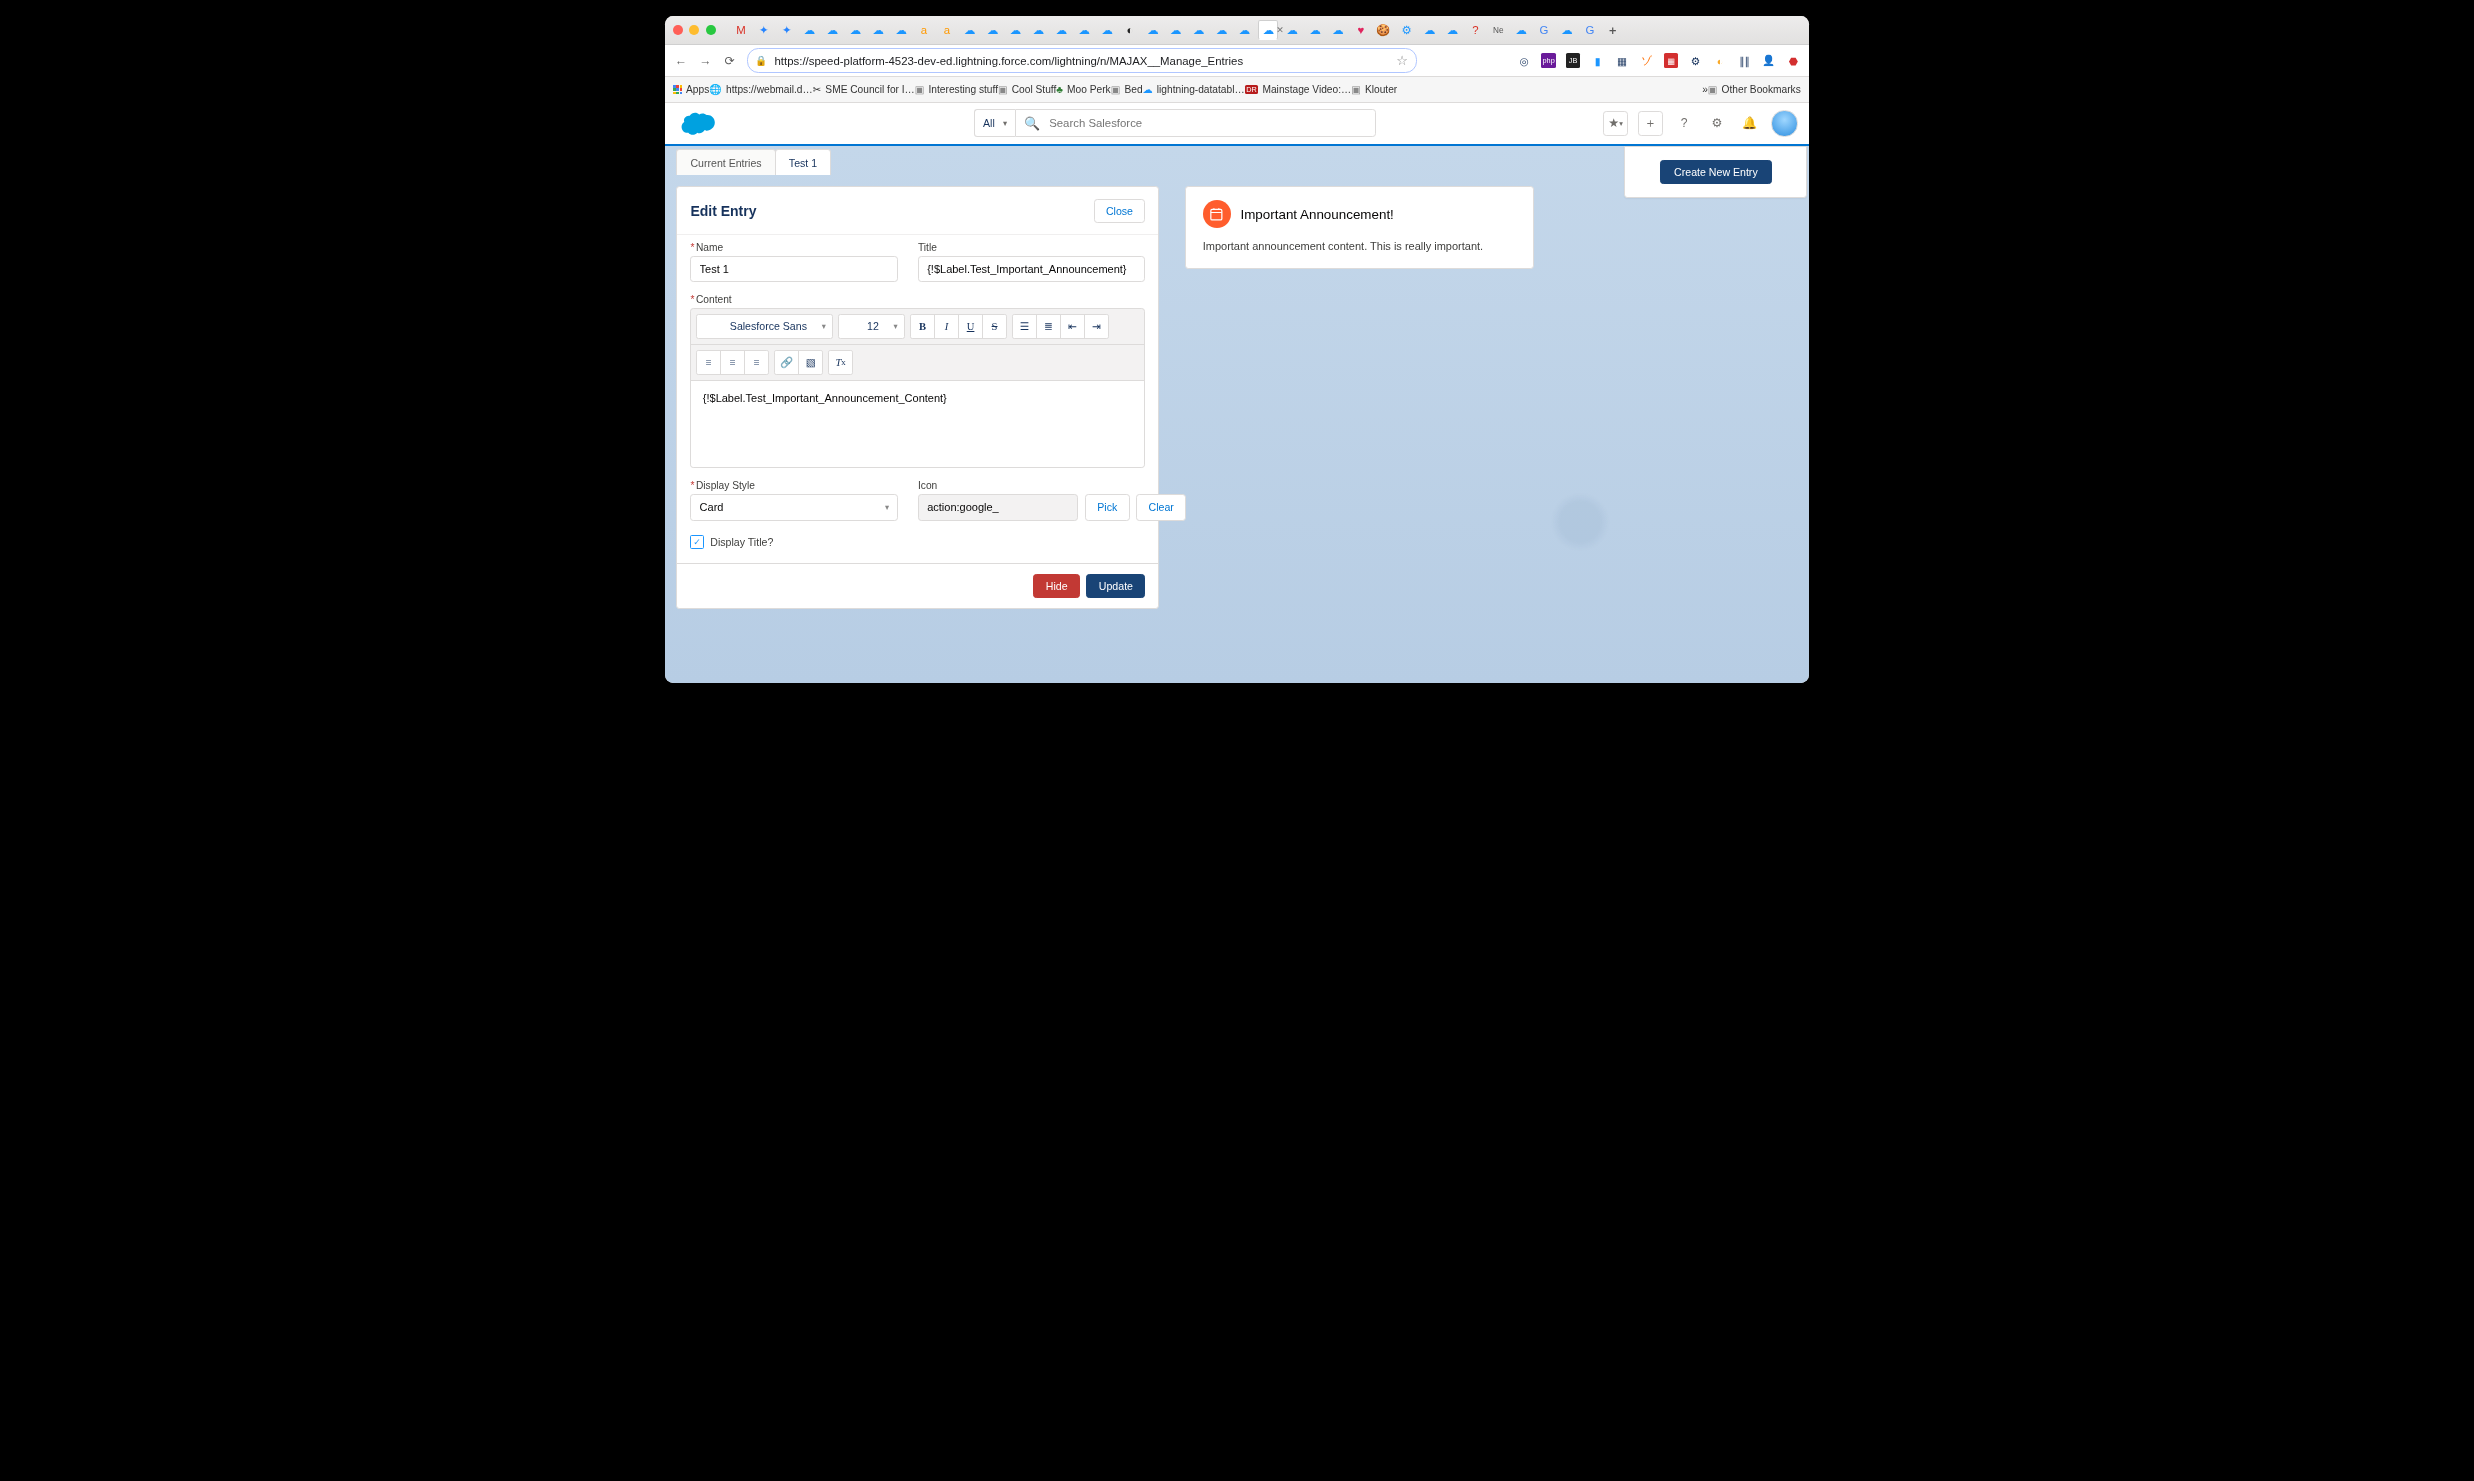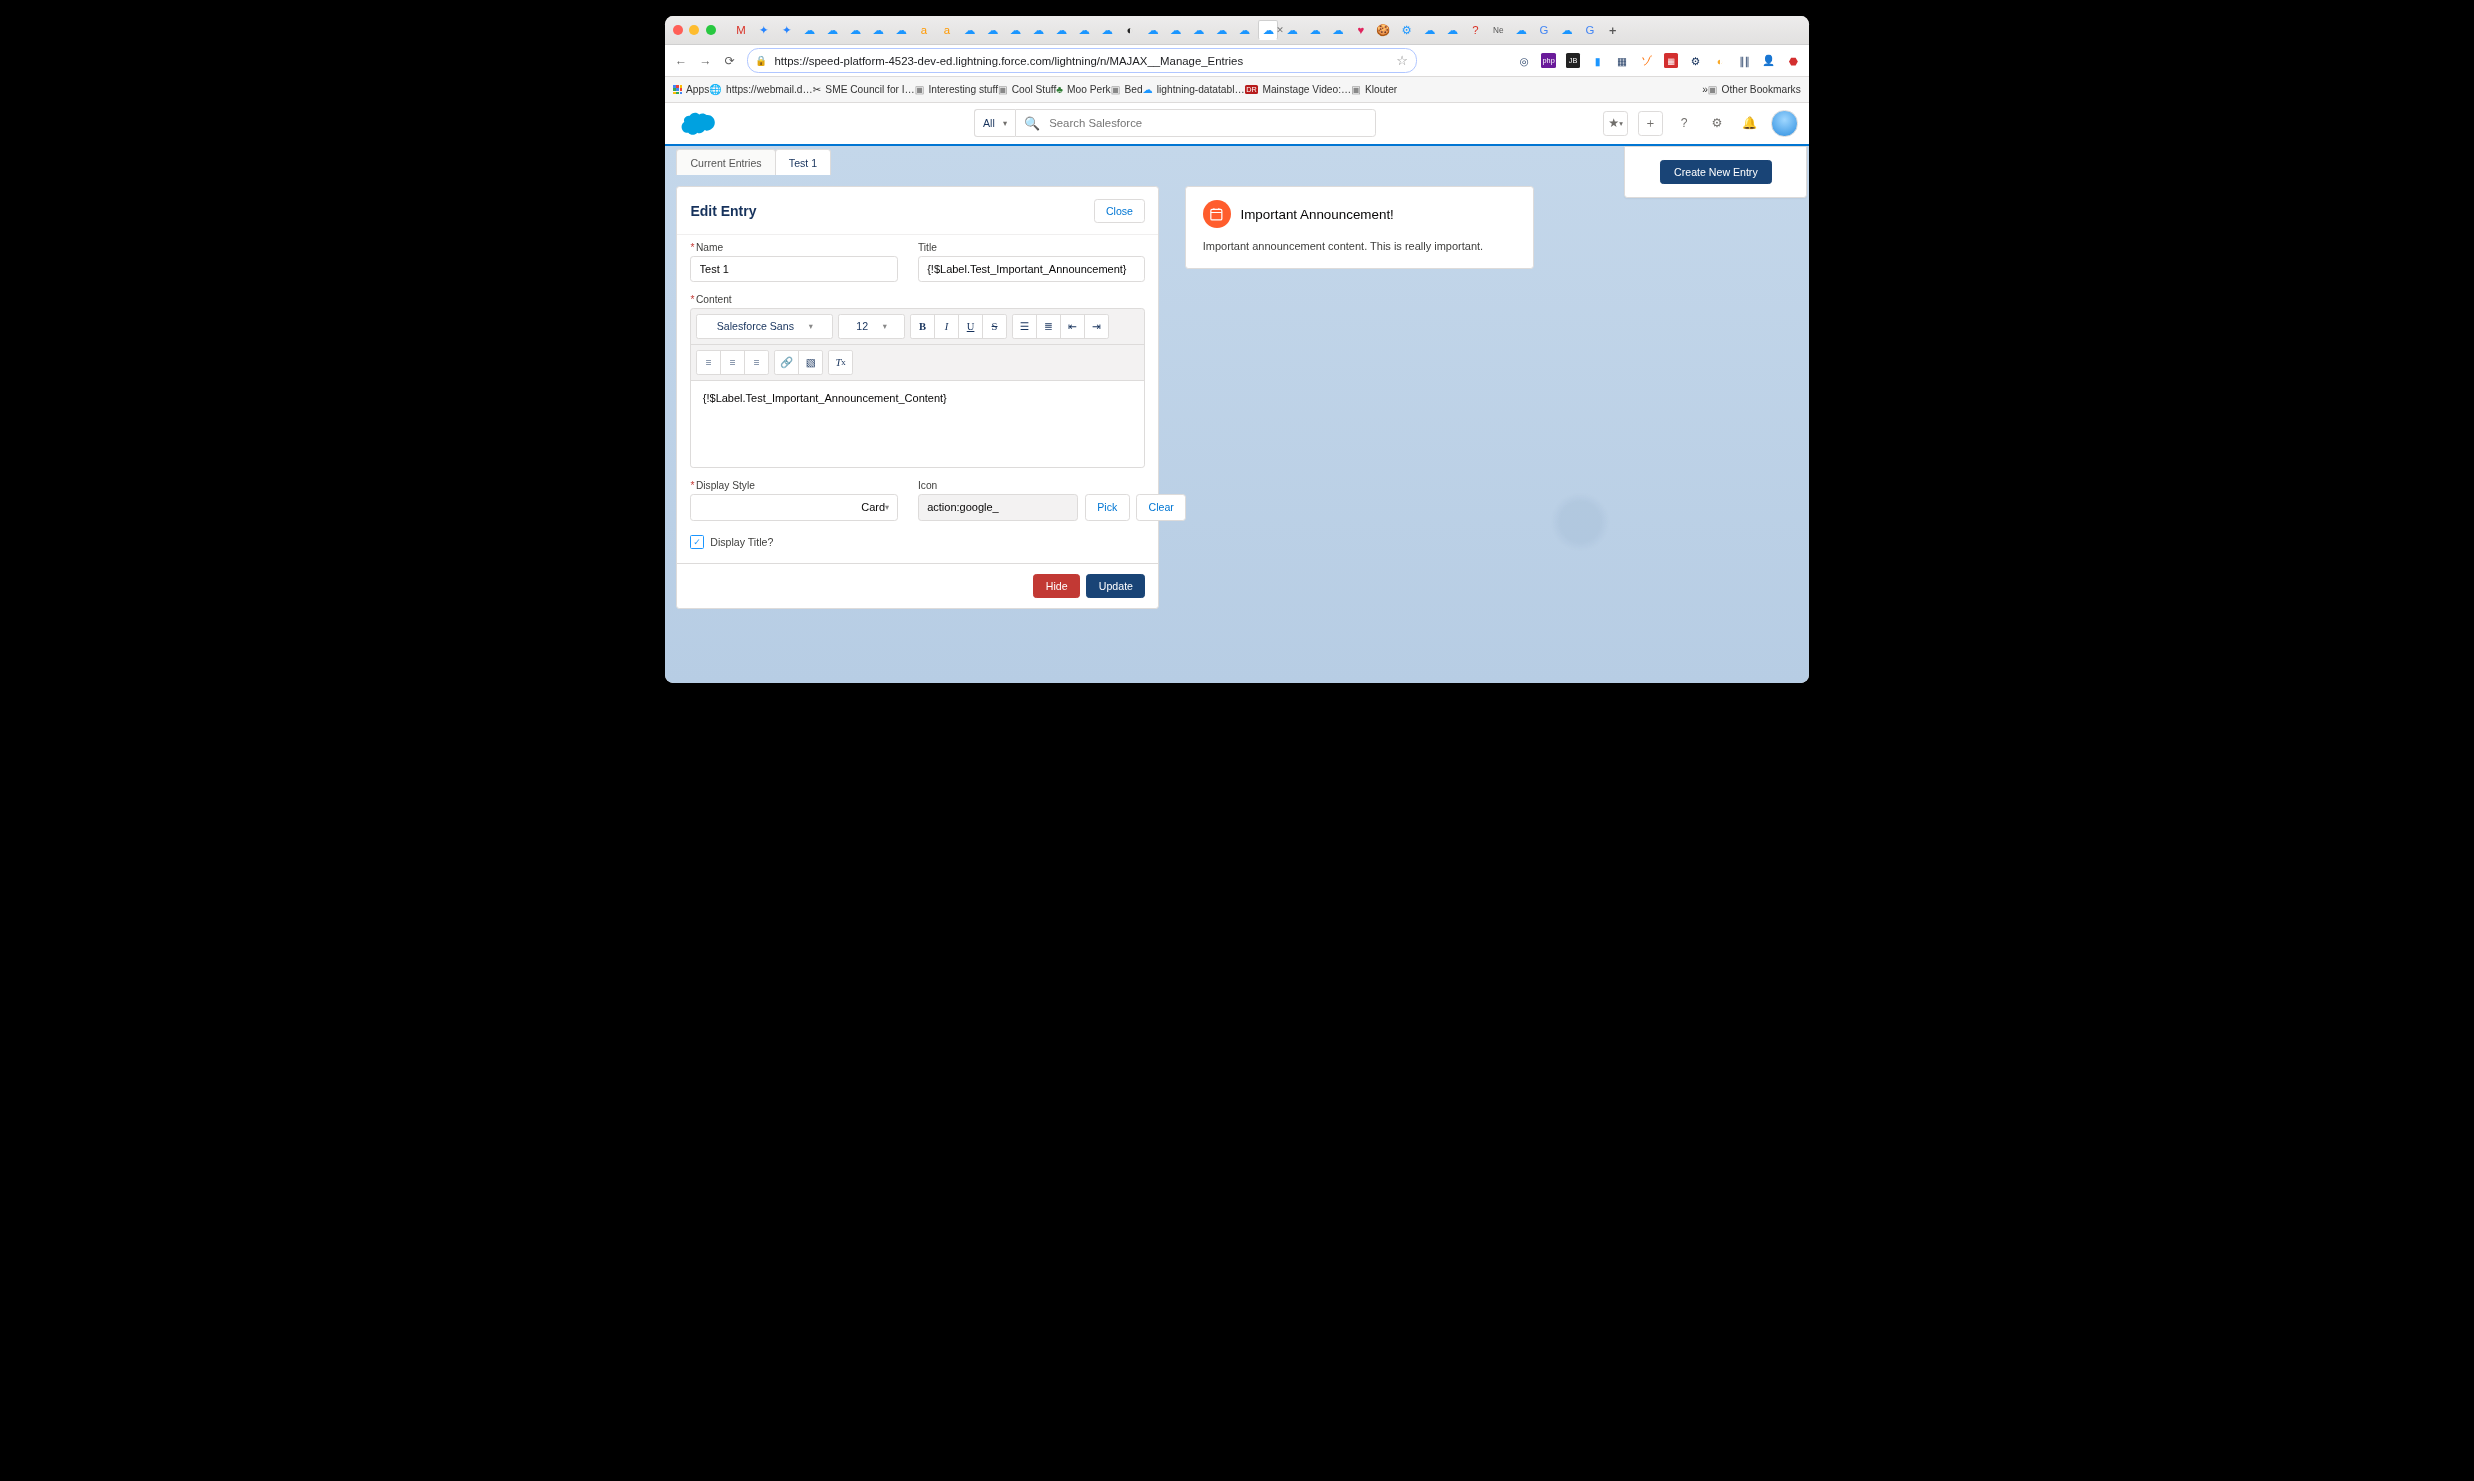--- a/index.html
+++ b/index.html
@@ -85,24 +85,24 @@
   .btn.destruct{background:var(--red);color:#fff;border-color:var(--red);}
   .btn.link{color:var(--sf-dark-blue);}
   .close-btn{margin-left:auto;color:var(--sf-dark-blue);}
   .form{padding:6.5px 13px 0 13px;}
   .row{display:flex;gap:19.6px;margin-bottom:11.4px;}
   .field{flex:1;display:flex;flex-direction:column;gap:3.3px;}
   .label{font-size:10.2px;color:#3e3e3c;}
   .req{color:var(--red);margin-right:1.6px;}
   .input{border:0.8px solid var(--border);border-radius:3.3px;height:24.5px;padding:0 8.2px;font-size:11px;background:#fff;color:#080707;}
   .input[readonly]{background:#f3f2f2;}
-  .select{display:flex;align-items:center;justify-content:flex-end;}
+  .select{display:flex;align-items:center;justify-content:space-between;}
   .rte{border:0.8px solid var(--border);border-radius:3.3px;background:#f3f2f2;}
   .rte-tb{display:flex;flex-wrap:wrap;gap:4.9px;padding:4.9px;border-bottom:0.8px solid var(--border);}
-  .rte-sel{background:#fff;border:0.8px solid var(--border);border-radius:2.4px;height:23px;padding:0 6.5px;display:flex;align-items:center;gap:14.7px;font-size:10.6px;min-width:122px;justify-content:center;}
+  .rte-sel{background:#fff;border:0.8px solid var(--border);border-radius:2.4px;height:23px;padding:0 6.5px;display:flex;align-items:center;gap:14.7px;font-size:10.6px;min-width:122px;justify-content:flex-end;}
   .rte-sel.small{min-width:52px;}
   .rte-grp{display:flex;border:0.8px solid var(--border);border-radius:2.4px;overflow:hidden;}
   .rte-b{width:23px;height:23px;background:#fff;display:flex;align-items:center;justify-content:center;font-size:10.6px;border-right:0.8px solid var(--border);font-family:Georgia,serif;}
   .rte-b:last-child{border-right:none;}
   .rte-b.dis{color:#c9c7c5;}
   .rte-body{background:#fff;min-height:64px;padding:11.4px;font-size:11px;color:#080707;border-radius:0 0 3.3px 3.3px;}
   .checkbox-row{display:flex;align-items:center;gap:6.5px;font-size:10.6px;color:#3e3e3c;padding:3.3px 0 14.7px 0;}
   .checkbox{width:11.4px;height:11.4px;border:0.8px solid #1b96ff;border-radius:1.6px;display:flex;align-items:center;justify-content:center;color:#1b96ff;font-size:9px;}
   .footer{border-top:0.8px solid var(--border);padding:9.8px 13px;display:flex;justify-content:flex-end;gap:6.5px;}
   .preview-card{width:326px;padding:13px 16.3px 16.3px 16.3px;}

